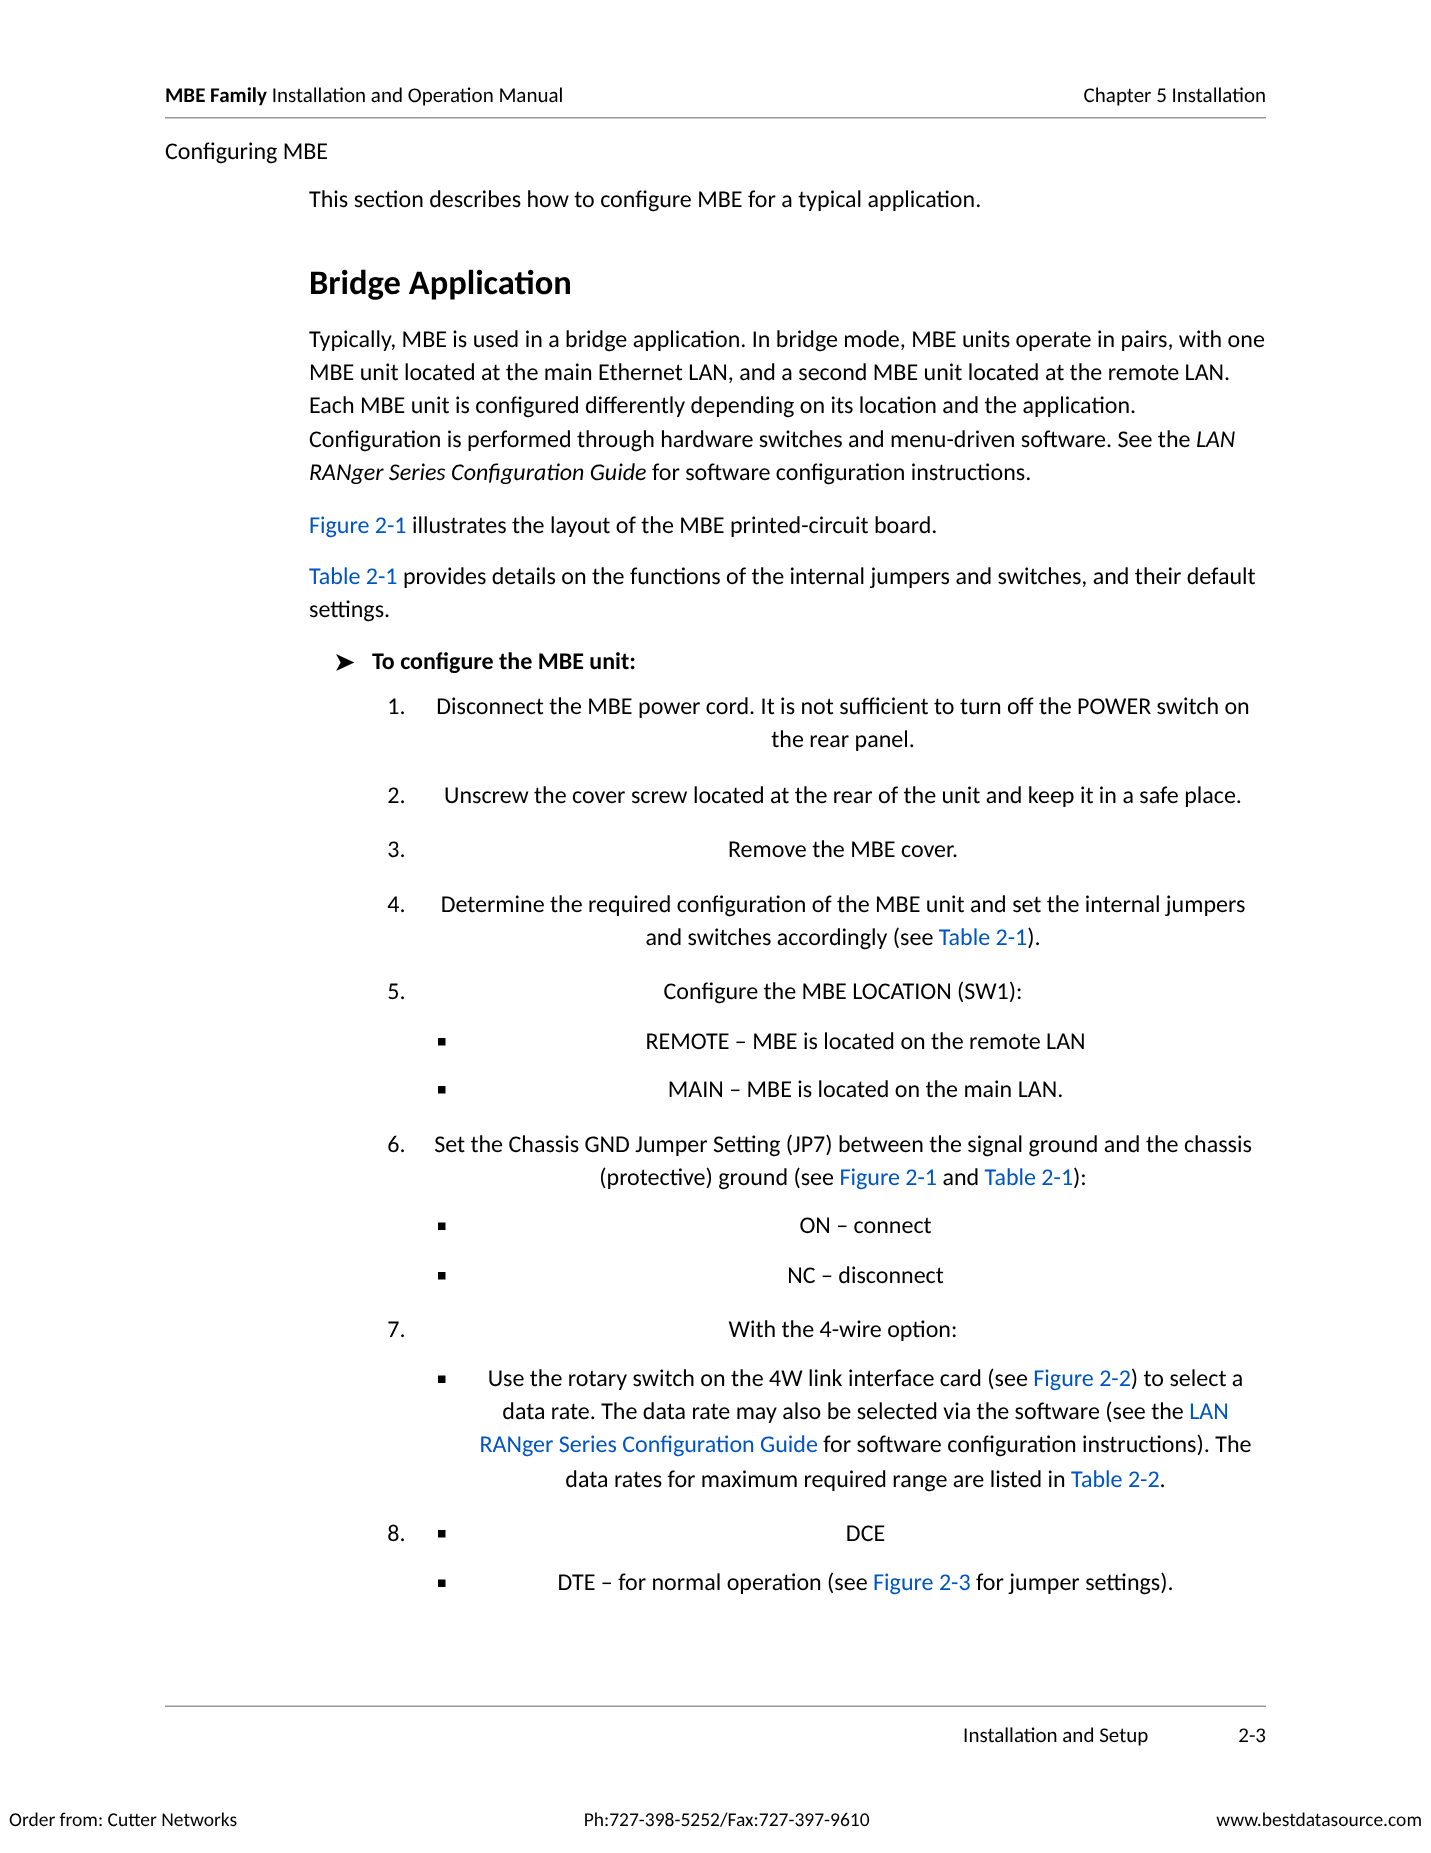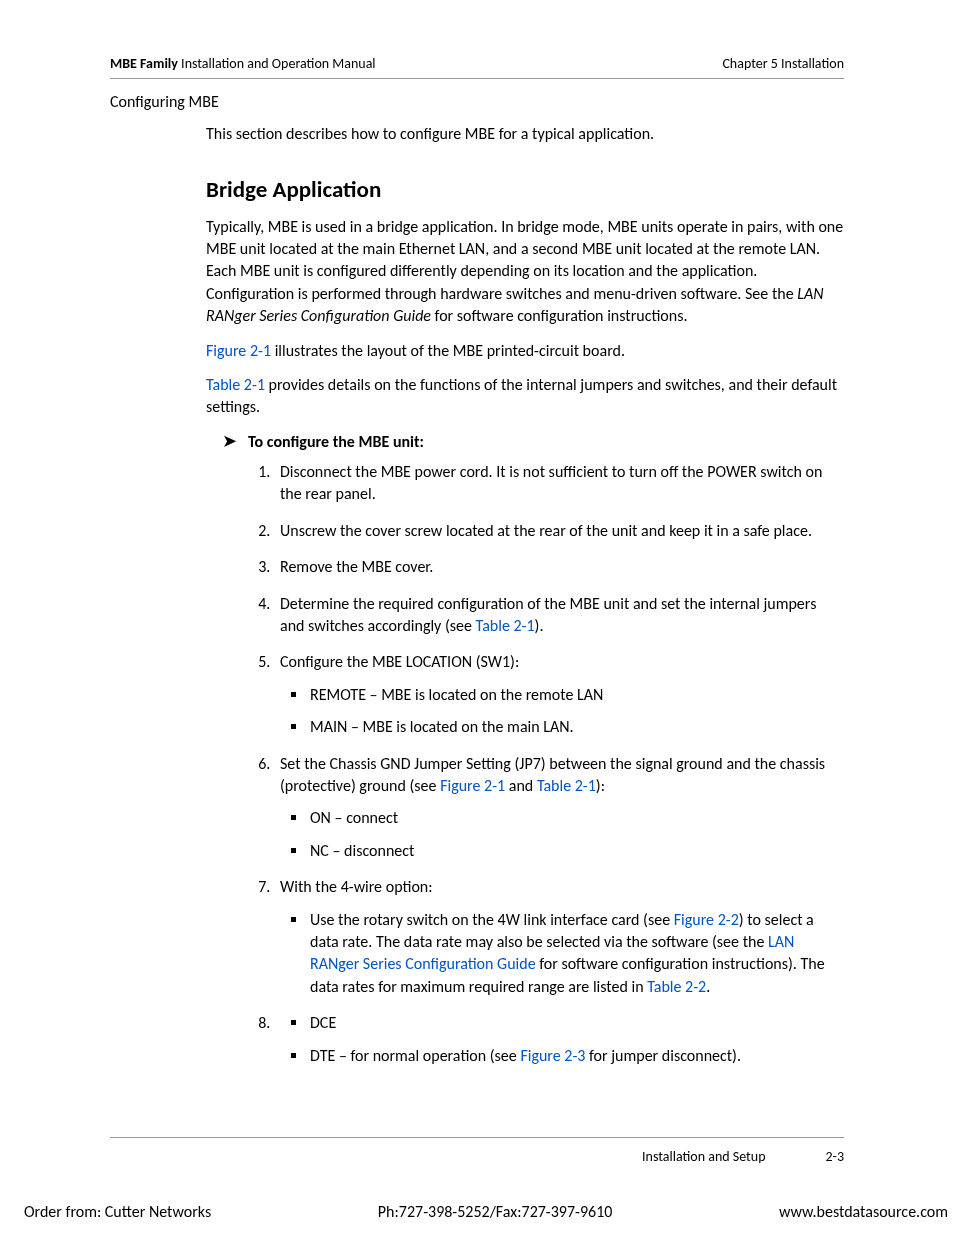--- a/index.html
+++ b/index.html
@@ -62,20 +62,21 @@
     font-size: 18px;
     line-height: 1.2;
   }
   .proc-head {
     font-weight: 700;
   }
   ol.steps {
     list-style: decimal;
     margin: 0;
     padding-left: 52px;
+    text-align: center;
   }
   ol.steps > li {
     padding-left: 6px;
     margin-bottom: 14px;
   }
   ul.sub {
     list-style: square;
     margin: 10px 0 0 0;
     padding-left: 28px;
   }
@@ -89,25 +90,24 @@
     bottom: 70px;
     border-top: 1px solid #999;
     padding-top: 10px;
     font-size: 14px;
     text-align: right;
   }
   .footer-block .gap { display:inline-block; width:60px; }
   .order-line {
     position: absolute;
     left: 0; right: 0; bottom: 14px;
-    font-size: 16px;
+    font-size: 13px;
     display: flex;
     justify-content: space-between;
     padding: 0 6px;
-    margin-left: 18px;
   }
 </style>
 </head>
 <body>
 
 <div class="page">
 
   <div class="running-header">
     <span class="left">
       <b>MBE Family</b><span> Installation and Operation Manual</span>
@@ -167,21 +167,21 @@
         <ul class="sub">
           <li>
             <span>Use the rotary switch on the 4W link interface card (see </span><span class="xref">Figure 2-2</span><span>) to select a data rate. The data rate may also be selected via the software (see the </span><span class="xref">LAN RANger Series Configuration Guide</span><span> for software configuration instructions). The data rates for maximum required range are listed in </span><span class="xref">Table 2-2</span><span>.</span>
           </li>
         </ul>
       </li>
       <li>
         <ul class="sub">
           <li>DCE</li>
           <li>
-            <span>DTE – for normal operation (see </span><span class="xref">Figure 2-3</span><span> for jumper disconnect).</span>
+            <span>DTE – for normal operation (see </span><span class="xref">Figure 2-3</span><span> for jumper settings).</span>
           </li>
         </ul>
       </li>
     </ol>
   </div>
 
   <div class="footer-block">
     <span>Installation and Setup</span><span class="gap"></span><span>2-3</span>
   </div>
 

